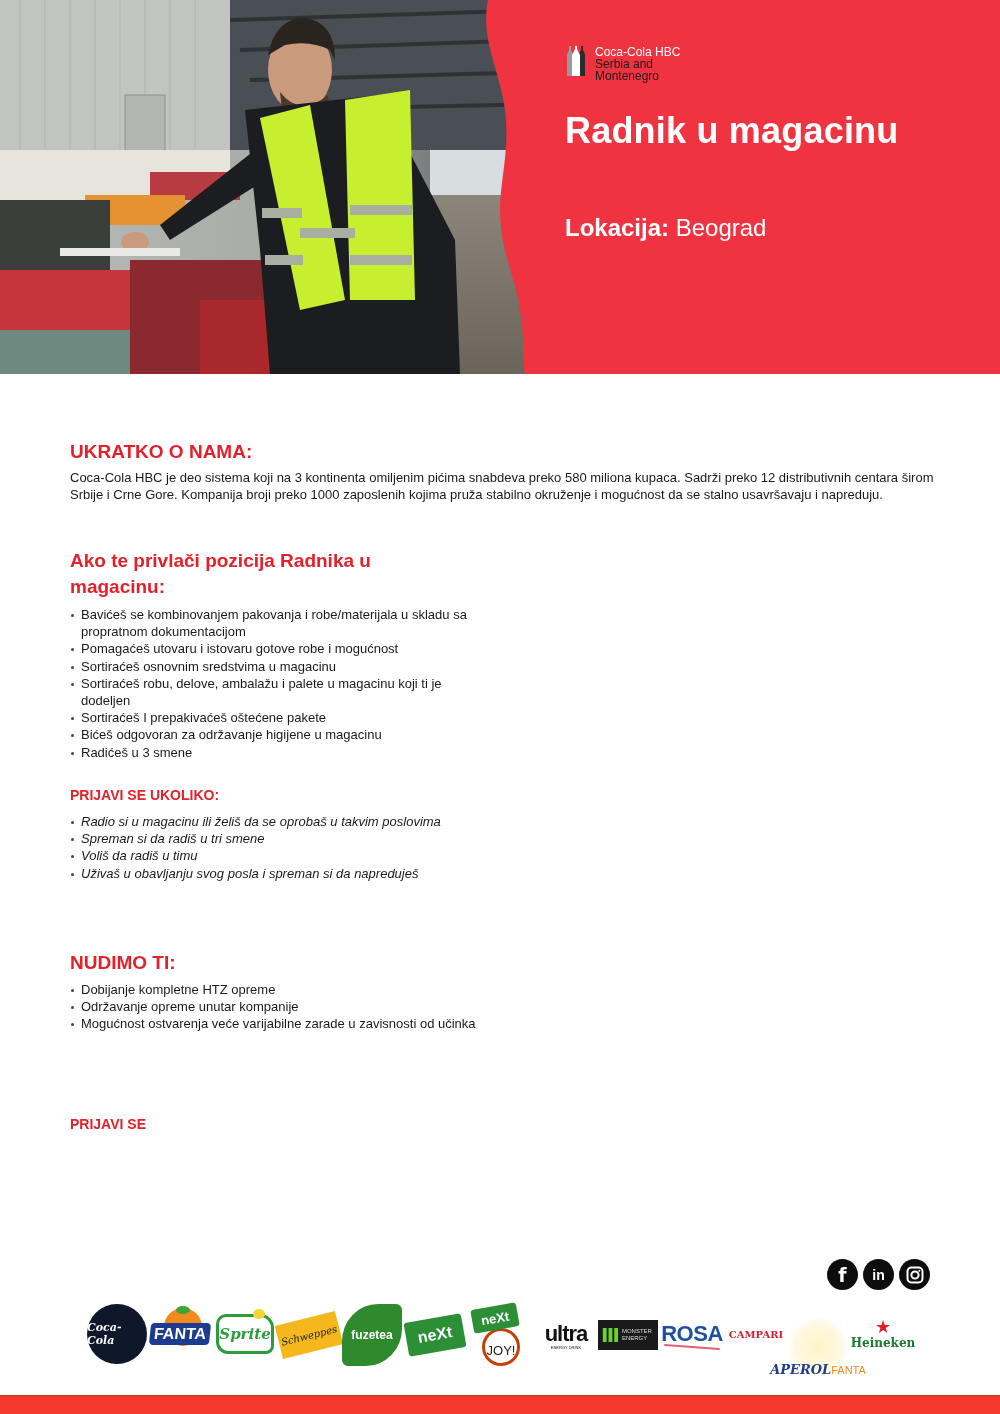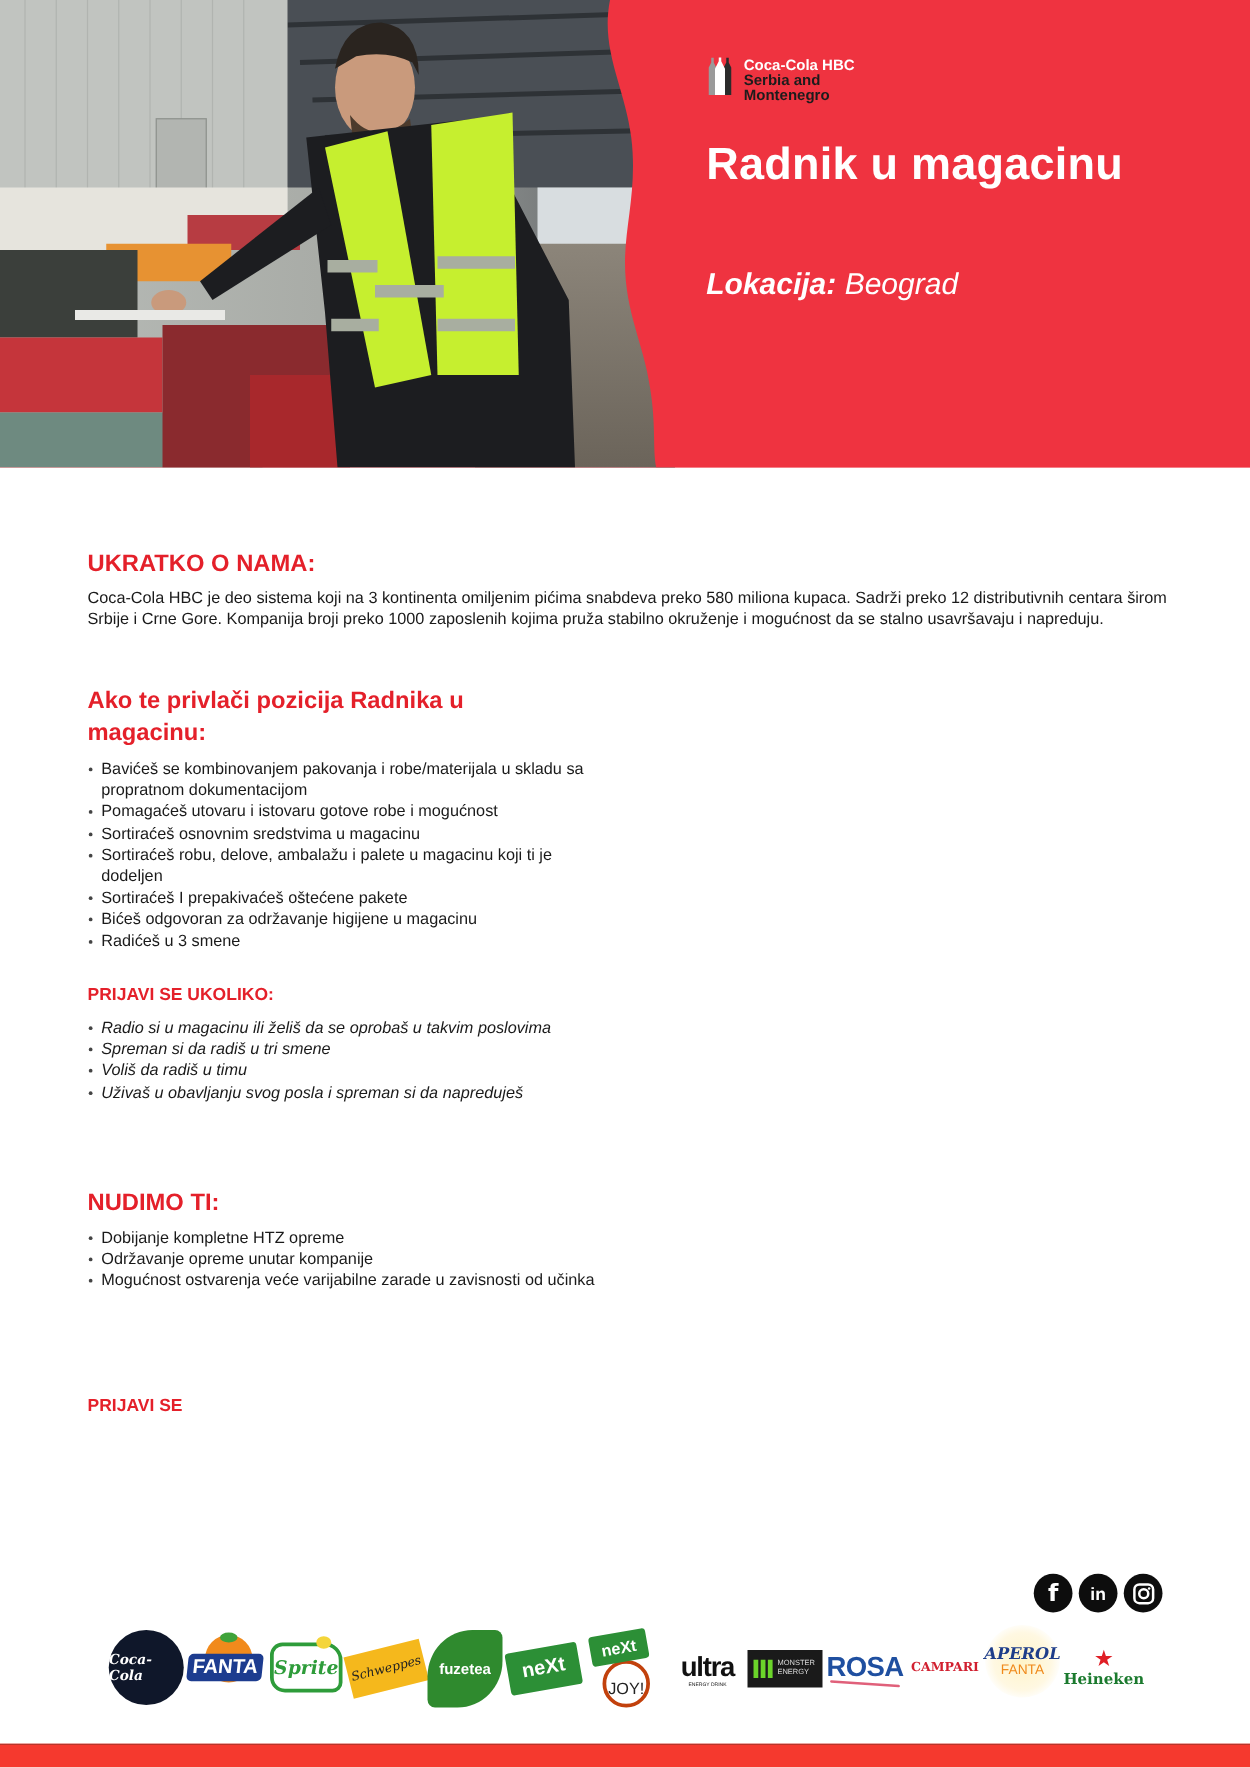--- a/index.html
+++ b/index.html
@@ -7,26 +7,26 @@
   body { font-family: "Liberation Sans", "DejaVu Sans", sans-serif; color: #1a1a1a; position: relative; }
 
   
   .hero { position: absolute; left: 0; top: 0; width: 1000px; height: 374px; overflow: hidden; background: #ef3340; }
   .photo { position: absolute; left: 0; top: 0; width: 540px; height: 374px; overflow: hidden; }
   .photo svg { display: block; }
   .red-wave { position: absolute; left: 0; top: 0; width: 1000px; height: 374px; }
 
   .logo { position: absolute; left: 565px; top: 46px; display: flex; align-items: flex-start; gap: 8px; }
   .logo-bottles { width: 22px; height: 30px; }
-  .logo-text { line-height: 12px; font-weight: 700; font-size: 12px; }
+  .logo-text { line-height: 12px; font-weight: 400; font-size: 12px; }
   .logo-text .l1 { color: #ffffff; }
   .logo-text .l2, .logo-text .l3 { color: #1c1c1c; }
 
   .job-title { position: absolute; left: 565px; top: 110px; font-size: 36px; font-weight: 700; color: #ffffff; letter-spacing: 0.2px; }
-  .location { position: absolute; left: 565px; top: 214px; font-size: 24px; color: #ffffff; font-style: italic; }
+  .location { position: absolute; left: 565px; top: 214px; font-size: 24px; color: #ffffff; }
   .location .loc-label { font-weight: 700; }
   .h-red { color: #e4202a; font-weight: 700; }
   .h1 { font-size: 19px; line-height: 24px; }
   .h2 { font-size: 19px; line-height: 26px; width: 340px; }
   .h3 { font-size: 14px; line-height: 18px; }
   .para { font-size: 13px; line-height: 17px; color: #1a1a1a; margin-top: 5px; }
   ul.bullets { list-style: none; margin-top: 5px; }
   ul.bullets li { position: relative; padding-left: 11px; font-size: 13px; line-height: 17.2px; color: #1a1a1a; }
   ul.bullets li::before { content: ""; position: absolute; left: 1px; top: 8px; width: 3px; height: 3px; background: #444; border-radius: 50%; }
   .narrow { width: 420px; }
@@ -240,21 +240,21 @@
 
   <div class="brand" style="left:576px; top:16px; width:64px; height:36px;">
     <span style="color:#1f4fa0; font-weight:700; font-size:22px; letter-spacing:-0.5px;">ROSA</span>
     <div style="position:absolute; left:4px; bottom:4px; width:56px; height:2px; background:#e0607a; border-radius:2px; transform:rotate(4deg);"></div>
   </div>
 
   <div class="brand" style="left:644px; top:22px; width:56px; height:24px;">
     <span style="color:#d11f2f; font-family:'DejaVu Serif', serif; font-weight:700; font-size:10px;">CAMPARI</span>
   </div>
 
-  <div class="brand" style="left:704px; top:0; width:60px; height:58px; flex-direction:column; border-radius:50%; background:radial-gradient(circle, #fff4c8 0%, #fff8e2 55%, #ffffff 75%);">
+  <div class="brand" style="left:704px; top:18px; width:60px; height:58px; flex-direction:row; border-radius:50%; background:radial-gradient(circle, #fff4c8 0%, #fff8e2 55%, #ffffff 75%);align-items:flex-end;">
     <span style="color:#1e3d8a; font-family:'DejaVu Serif', serif; font-style:italic; font-weight:700; font-size:13px; line-height:13px;">APEROL</span>
     <span style="color:#f08a1c; font-size:11px; line-height:12px;">FANTA</span>
   </div>
 
   <div class="brand" style="left:766px; top:14px; width:66px; height:40px; flex-direction:column;">
     <span style="color:#e01f26; font-size:18px; line-height:18px;">★</span>
     <span style="color:#1b7a2e; font-family:'DejaVu Serif', serif; font-weight:700; font-size:12px; line-height:14px;">Heineken</span>
   </div>
 </div>
 

